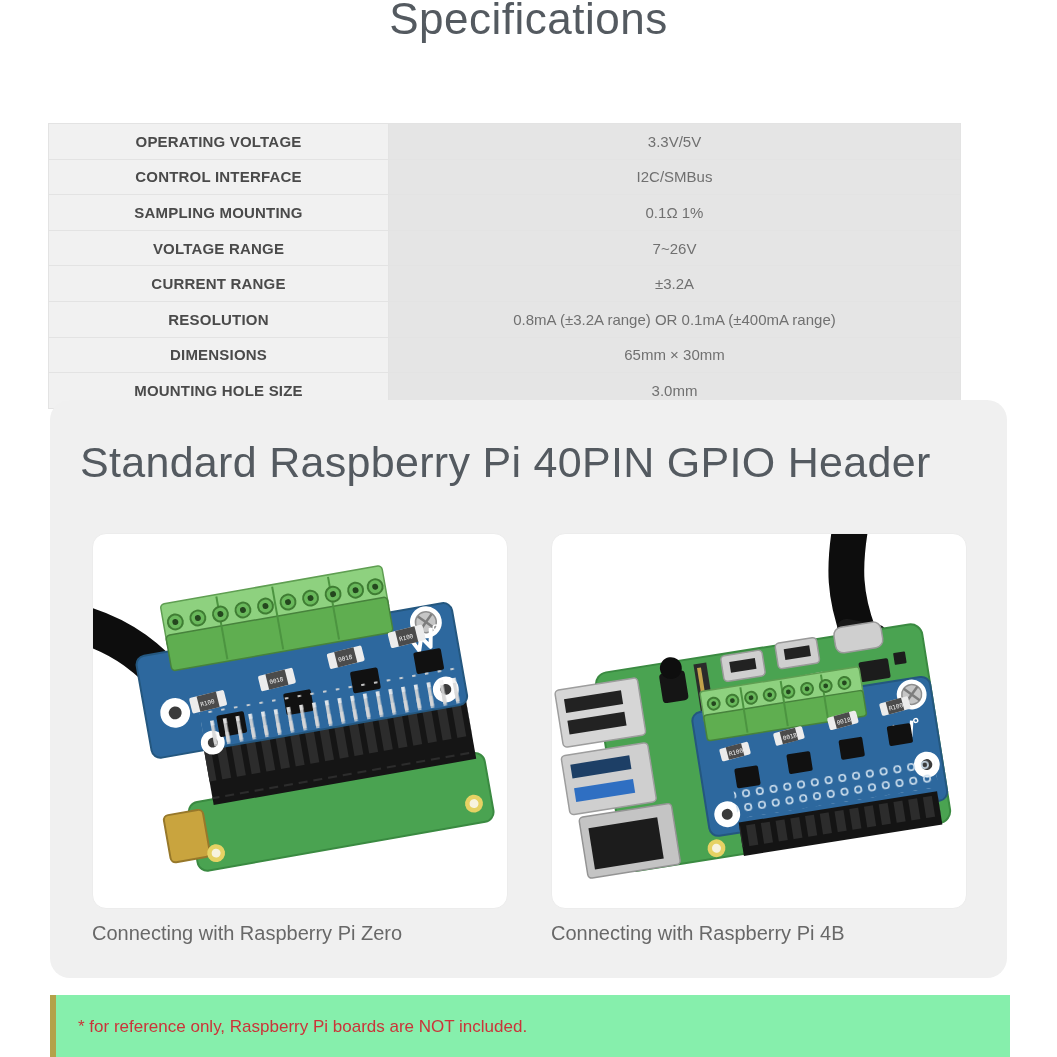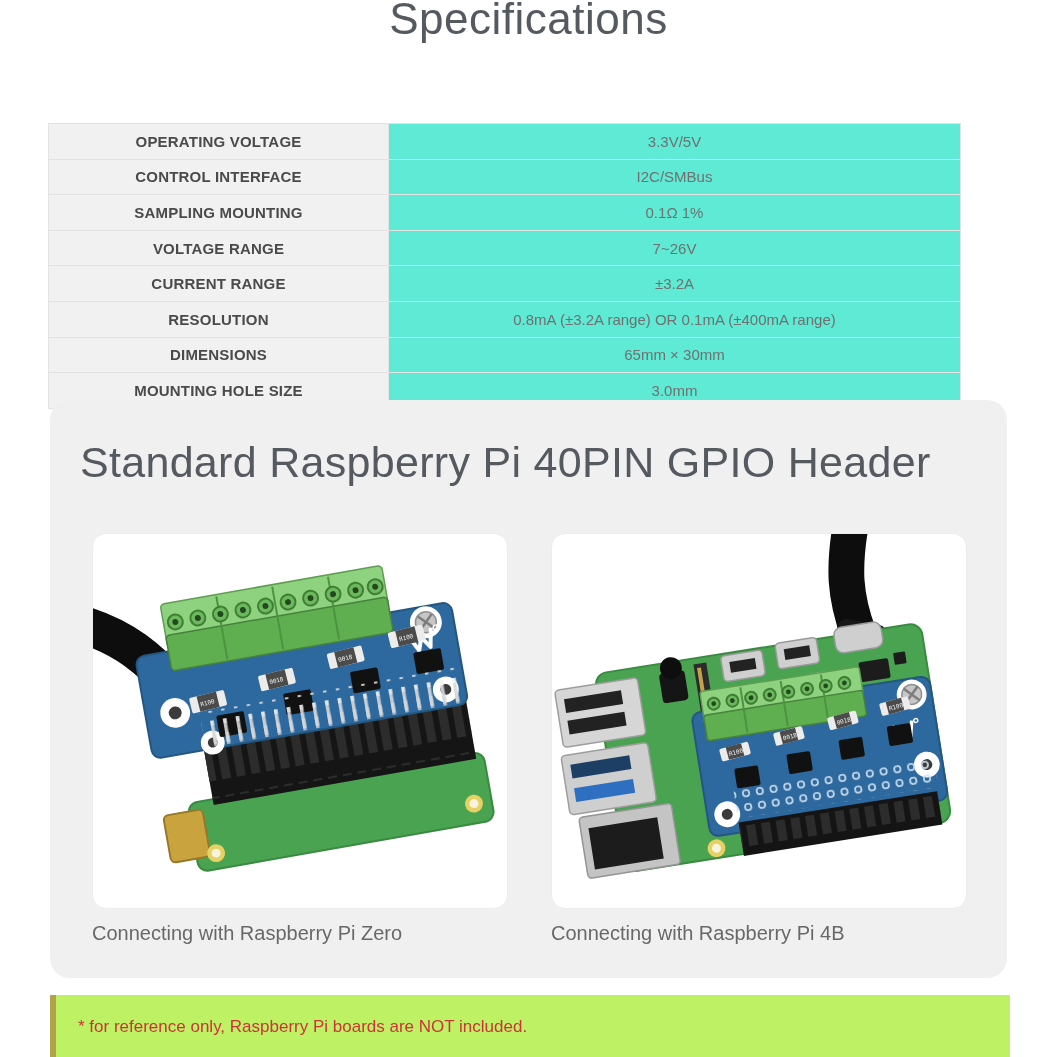--- a/index.html
+++ b/index.html
@@ -11,21 +11,21 @@
   .page-title { position: absolute; top: -6px; left: 0; width: 1057px; text-align: center;
     font-size: 44px; font-weight: 500; color: #545a60; letter-spacing: 0.5px; }
 
   
   .spec-table { position: absolute; left: 48px; top: 77px; width: 913px;
     border: 1px solid #e3e3e3; border-bottom: none; margin-top: 46px; }
   .spec-row { display: flex; height: 35.6px; border-bottom: 1px solid #e3e3e3; }
   .spec-label { width: 340px; background: #f1f1f1; border-right: 1px solid #e3e3e3;
     display: flex; align-items: center; justify-content: center;
     font-size: 15px; font-weight: bold; color: #4a4a4a; letter-spacing: 0.2px; }
-  .spec-value { flex: 1; background: #5eead4; display: flex; align-items: center; justify-content: center;
+  .spec-value { flex: 1; background: #e5e5e5; display: flex; align-items: center; justify-content: center;
     font-size: 15px; color: #707070; }
 
   
   .gpio-section { position: absolute; left: 50px; top: 400px; width: 957px; height: 578px;
     background: #f0f0f0; border-radius: 20px; }
   .section-heading { position: absolute; left: 30px; top: 38px;
     font-size: 43px; font-weight: 500; color: #545a60; letter-spacing: 0.3px; }
 
   .photo-card { position: absolute; top: 133px; width: 416px; height: 376px;
     background: #ffffff; border: 1px solid #ececec; border-radius: 14px; overflow: hidden; }
@@ -33,21 +33,21 @@
   .photo-card.right { left: 501px; }
   .photo-card svg { width: 100%; height: 100%; display: block; }
 
   .photo-caption { position: absolute; top: 522px; width: 416px; 
     font-size: 20px; color: #686868; }
   .photo-caption.left  { left: 42px; }
   .photo-caption.right { left: 501px; }
 
   
   .note-box { position: absolute; left: 50px; top: 995px; width: 960px; height: 62px;
-    background: #bef264; border-left: 6px solid #b3a24a; }
+    background: #86efac; border-left: 6px solid #b3a24a; }
   .note-text { position: absolute; left: 22px; top: 22px; font-size: 17px; color: #cb3439; }
 
   .small-res-label { font-size: 6px; fill: #f2f2f2; font-family: "DejaVu Sans Mono", monospace; }
 </style>
 </head>
 <body>
 
 <div class="stage">
 
   <div class="page-title">Specifications</div>

